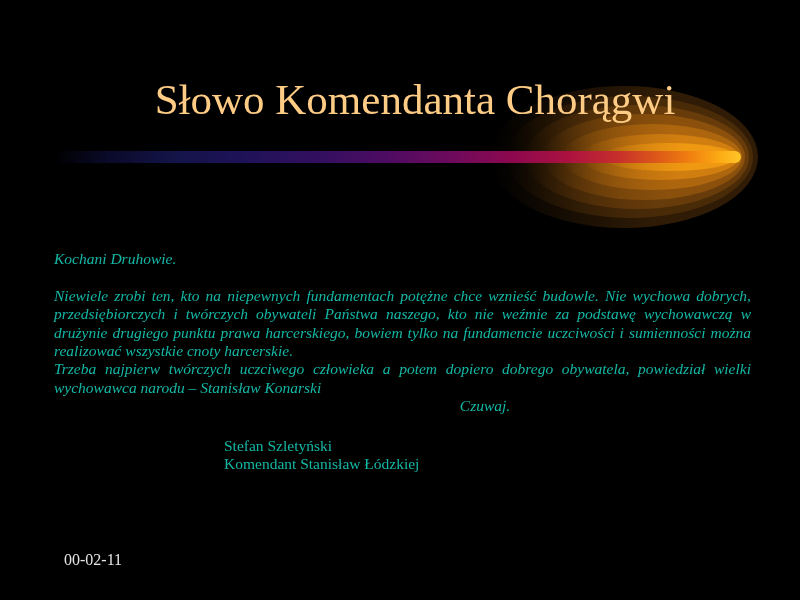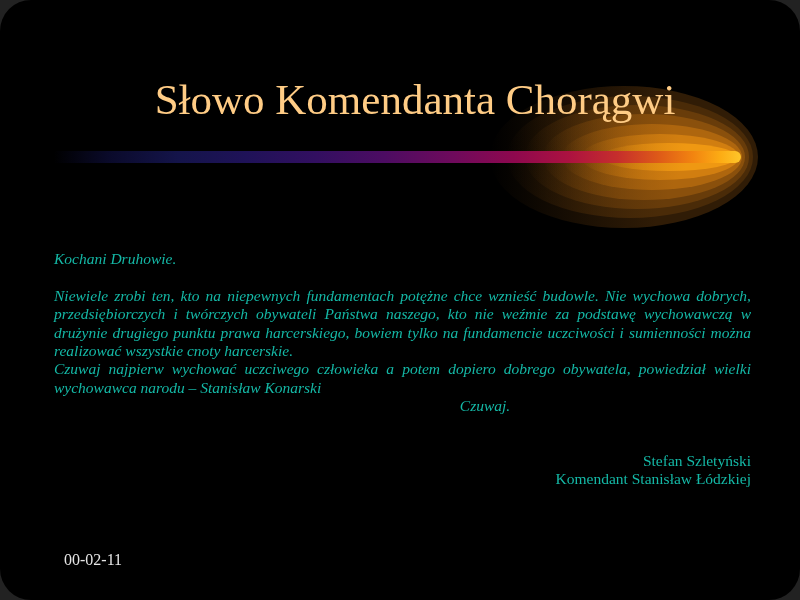--- a/index.html
+++ b/index.html
@@ -31,50 +31,50 @@
   }
   
   #body{
     position:absolute;left:54px;top:250px;width:697px;
     font-size:15.5px;line-height:18.4px;z-index:5;
   }
   .ital{font-style:italic;}
   .just{text-align:justify;}
   .spacer{height:18.4px;}
   #salute{text-align:center;margin-left:165px;font-style:italic;}
-  #signature{text-align:right;margin-left:170px;margin-top:18px;}
+  #signature{text-align:left;margin-left:170px;margin-top:3px;}
   
   #date{
     position:absolute;left:64px;top:551px;
     font-size:16px;z-index:5;
   }
 </style>
 </head>
 <body>
 
-<div id="slide" style="background: rgb(0, 0, 0); border-radius: 31px;">
+<div id="slide" style="background: rgb(0, 0, 0);">
 
   <div>
     <div class="ring r1" style="background: linear-gradient(90deg, rgba(0, 0, 0, 0) 0%, rgb(48, 28, 6) 62%, rgb(48, 28, 6) 100%);"></div>
     <div class="ring r2" style="background: linear-gradient(90deg, rgba(0, 0, 0, 0) 0%, rgb(74, 43, 8) 62%, rgb(74, 43, 8) 100%);"></div>
     <div class="ring r3" style="background: linear-gradient(90deg, rgba(0, 0, 0, 0) 0%, rgb(104, 60, 10) 62%, rgb(104, 60, 10) 100%);"></div>
     <div class="ring r4" style="background: linear-gradient(90deg, rgba(0, 0, 0, 0) 0%, rgb(138, 80, 12) 62%, rgb(138, 80, 12) 100%);"></div>
     <div class="ring r5" style="background: linear-gradient(90deg, rgba(0, 0, 0, 0) 0%, rgb(174, 102, 14) 62%, rgb(174, 102, 14) 100%);"></div>
     <div class="ring r6" style="background: linear-gradient(90deg, rgba(0, 0, 0, 0) 0%, rgb(209, 126, 16) 62%, rgb(209, 126, 16) 100%);"></div>
     <div class="ring r7" style="background: linear-gradient(90deg, rgba(0, 0, 0, 0) 0%, rgb(239, 152, 18) 62%, rgb(239, 152, 18) 100%);"></div>
     <div id="bar" style="background: linear-gradient(90deg, rgb(0, 0, 0) 0%, rgb(10, 10, 42) 8%, rgb(20, 20, 74) 18%, rgb(31, 18, 88) 28%, rgb(50, 15, 96) 38%, rgb(76, 12, 98) 48%, rgb(110, 10, 92) 58%, rgb(142, 8, 78) 67%, rgb(172, 18, 64) 75%, rgb(198, 46, 44) 82%, rgb(222, 90, 24) 88%, rgb(242, 132, 16) 93%, rgb(252, 172, 20) 97%, rgb(255, 198, 42) 100%);"></div>
   </div>
 
   <div id="title" style="color: rgb(255, 204, 133);">Słowo Komendanta Chorągwi</div>
 
   <div id="body" style="color: #14b8a6;">
     <div class="ital">Kochani Druhowie.</div>
     <div class="spacer"></div>
     <div class="ital just">Niewiele zrobi ten, kto na niepewnych fundamentach potężne chce wznieść budowle. Nie wychowa dobrych, przedsiębiorczych i twórczych obywateli Państwa naszego, kto nie weźmie za podstawę wychowawczą w drużynie drugiego punktu prawa harcerskiego, bowiem tylko na fundamencie uczciwości i sumienności można realizować wszystkie cnoty harcerskie.</div>
-    <div class="ital just">Czuwaj najpierw wychować uczciwego człowieka a potem dopiero dobrego obywatela, powiedział wielki wychowawca narodu – Stanisław Konarski</div>
+    <div class="ital just">Trzeba najpierw twórczych uczciwego człowieka a potem dopiero dobrego obywatela, powiedział wielki wychowawca narodu – Stanisław Konarski</div>
     <div id="salute">Czuwaj.</div>
     <div class="spacer"></div>
     <div id="signature">
       <div>Stefan Szletyński</div>
       <div>Komendant Stanisław Łódzkiej</div>
     </div>
   </div>
 
   <div id="date" style="color: #e5e5e5;">00-02-11</div>
 

